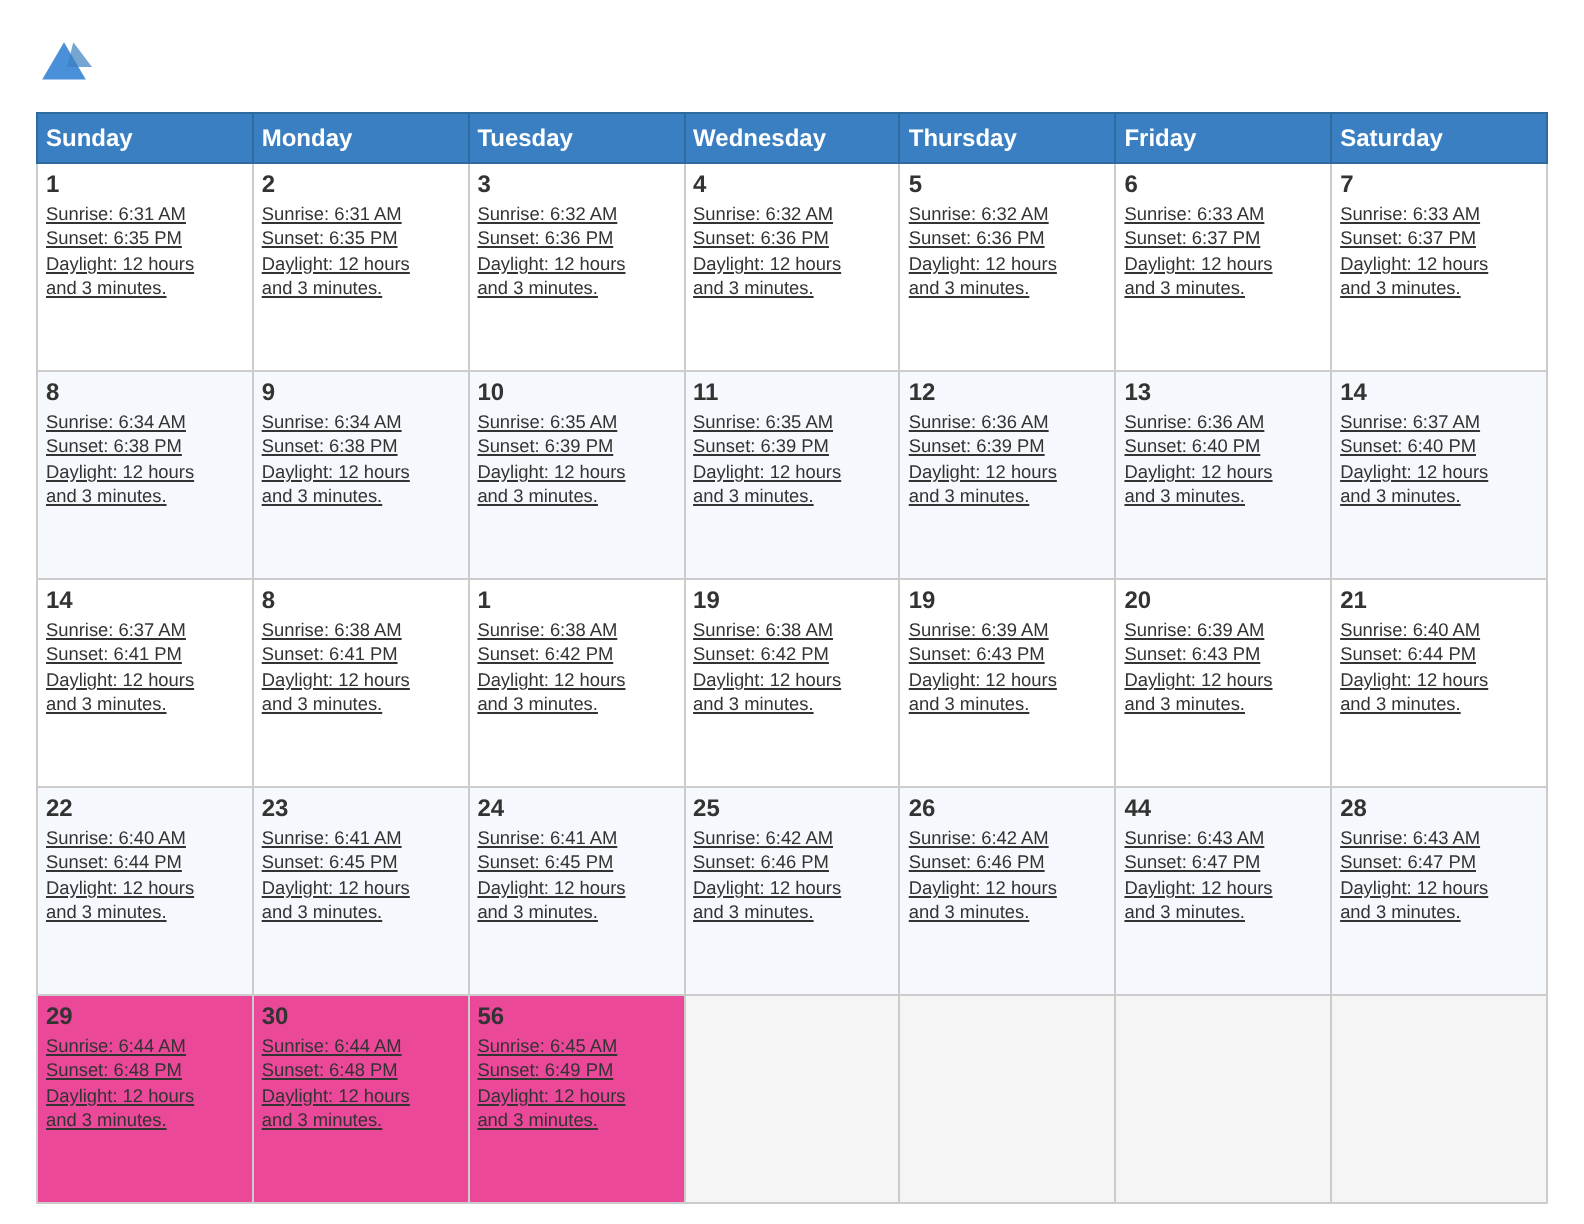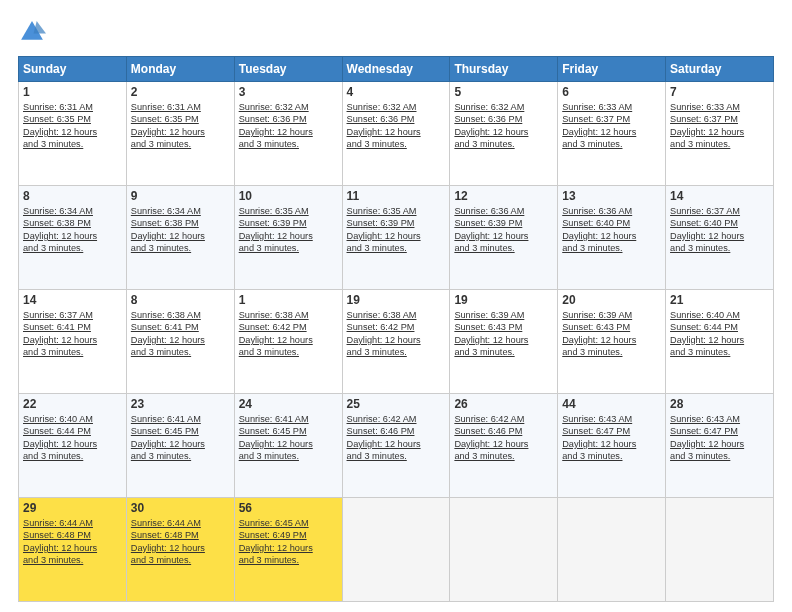--- a/index.html
+++ b/index.html
@@ -81,21 +81,21 @@
       padding: 3px 4px;
       font-size: 9.5px;
       color: #333;
       height: 78px;
       background: #fff;
     }
     .calendar tr:nth-child(even) td {
       background: #f5f8fc;
     }
     .calendar tr:last-child td {
-      background: #fde047;
+      background: #ec4899;
     }
     .day-num {
       font-size: 12px;
       font-weight: bold;
       display: block;
       margin-bottom: 2px;
     }
     .cell-text {
       line-height: 1.35;
       font-size: 9.2px;

